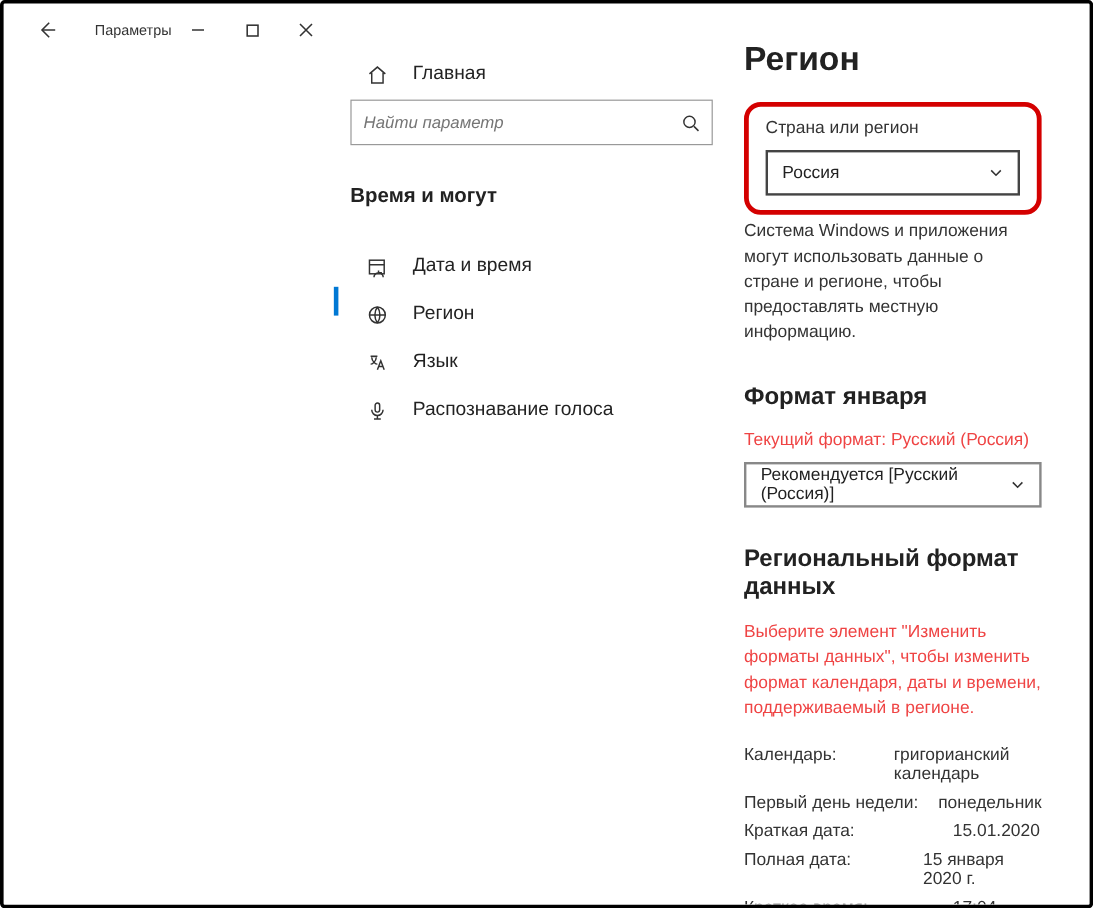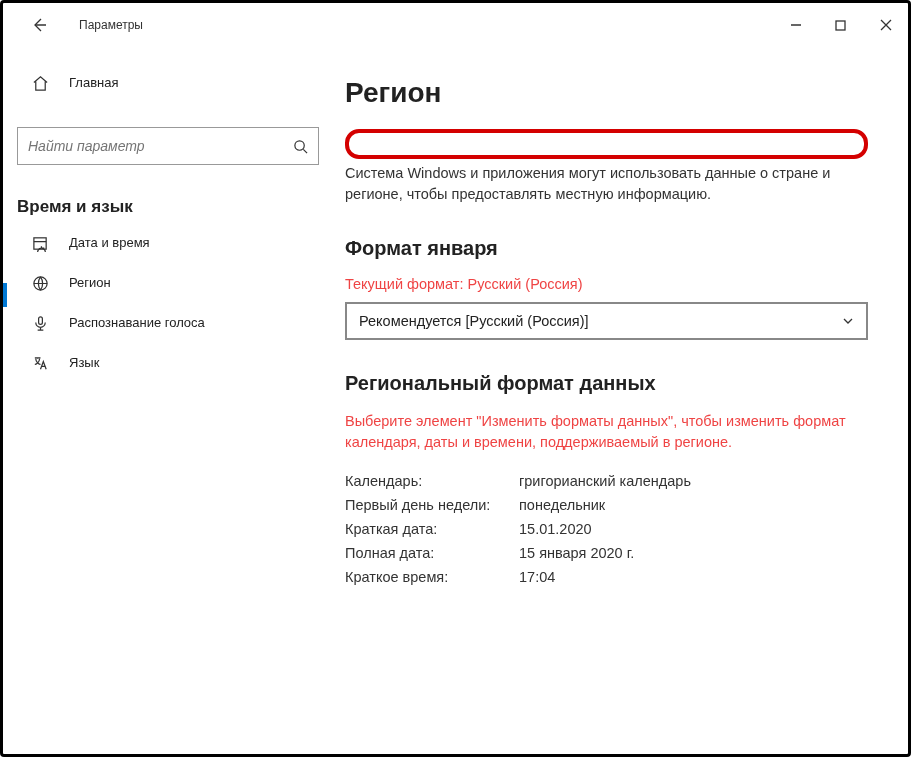--- a/index.html
+++ b/index.html
@@ -5,21 +5,21 @@
     * { box-sizing: border-box; margin: 0; padding: 0; font-family: "Segoe UI", Tahoma, sans-serif; }
     body {
       background: #fff;
       width: 911px;
       height: 757px;
       overflow: hidden;
       border: 3px solid #000;
       border-radius: 4px;
       position: relative;
     }
-    .window { display: flex; flex-direction: column; height: 100%; }
+    .window { display: flex; height: 100%; }
 
     
     .titlebar {
       height: 44px;
       display: flex;
       align-items: center;
       padding-left: 16px;
       flex-shrink: 0;
     }
     .back-btn {
@@ -32,24 +32,24 @@
       width: 45px; height: 30px; display: flex; align-items: center; justify-content: center;
       cursor: pointer;
     }
 
     
     .body { display: flex; flex: 1; overflow: hidden; }
 
     
     .sidebar { width: 330px; padding: 0 14px; flex-shrink: 0; }
     .home-item, .nav-item {
-      display: flex; align-items: flex-start;
+      display: flex; align-items: flex-end;
       height: 40px;
       padding: 0 12px;
-      font-size: 13px;
+      font-size: 16px;
       color: #222;
       cursor: pointer;
     }
     .home-item { margin-top: 28px; }
     .nav-icon { width: 22px; display: flex; align-items: center; justify-content: center; margin-right: 18px; }
     .search-box {
       margin: 12px 0 24px 0;
       border: 1px solid #999;
       background: #fff;
       height: 34px;
@@ -155,21 +155,21 @@
       </div>
 
       <div class="search-box">
         <input class="search-input" placeholder="Найти параметр" style="">
         <svg width="15" height="15" viewBox="0 0 16 16">
           <circle cx="7" cy="7" r="5"></circle>
             <path d="M11 11 L15 15"></path>
         </svg>
       </div>
 
-      <div class="section-heading">Время и язык</div>
+      <div class="section-heading">Время и могут</div>
 
       <div class="nav-item">
         <span class="nav-icon">
           <svg width="17" height="17" viewBox="0 0 18 18">
               <rect x="2" y="3" width="13" height="12"></rect>
               <path d="M2 7 H15 M10 14 a4 4 0 1 0 0.1 0 M13 14 h-3 v-2"></path>
             </svg>
         </span>
         <span>Дата и время</span>
       </div>
@@ -180,41 +180,48 @@
               <circle cx="9" cy="9" r="7"></circle>
               <path d="M2 9 H16 M9 2 C6 6 6 12 9 16 M9 2 C12 6 12 12 9 16"></path>
             </svg>
         </span>
         <span>Регион</span>
       </div>
 
       <div class="nav-item">
         <span class="nav-icon">
           <svg width="17" height="17" viewBox="0 0 18 18">
+              <path d="M3 3 H9 M6 3 V4 M4 4 C4 8 8 10 9 10 M8 4 C8 8 4 10 3 10 M9 15 L12 7 L15 15 M10 12 H14"></path>
+            </svg>
+        </span>
+        <span>Язык</span>
+      </div>
+
+      <div class="nav-item">
+        <span class="nav-icon">
+          <svg width="17" height="17" viewBox="0 0 18 18">
               <rect x="7" y="2" width="4" height="8" rx="2"></rect>
               <path d="M4 8 a5 5 0 0 0 10 0 M9 13 V16 M6 16 H12"></path>
             </svg>
         </span>
         <span>Распознавание голоса</span>
       </div>
-
-      <div class="nav-item">
-        <span class="nav-icon">
-          <svg width="17" height="17" viewBox="0 0 18 18">
-              <path d="M3 3 H9 M6 3 V4 M4 4 C4 8 8 10 9 10 M8 4 C8 8 4 10 3 10 M9 15 L12 7 L15 15 M10 12 H14"></path>
-            </svg>
-        </span>
-        <span>Язык</span>
-      </div>
     </div>
 
     <div class="main">
       <div class="page-title">Регион</div>
 
       <div class="highlight-box">
+        <div class="field-label">Страна или регион</div>
+        <div class="dropdown">
+          <span class="dd-text">Россия</span>
+          <svg width="12" height="12" viewBox="0 0 12 12">
+              <path d="M2 4 L6 8 L10 4"></path>
+            </svg>
+        </div>
       </div>
 
       <div class="help-text">Система Windows и приложения могут использовать данные о стране и регионе, чтобы предоставлять местную информацию.</div>
 
       <div class="section-title">Формат января</div>
       <div class="format-label">Текущий формат: Русский (Россия)</div>
       <div class="dropdown secondary">
         <span class="dd-text">Рекомендуется [Русский (Россия)]</span>
         <svg width="12" height="12" viewBox="0 0 12 12">
             <path d="M2 4 L6 8 L10 4"></path>

